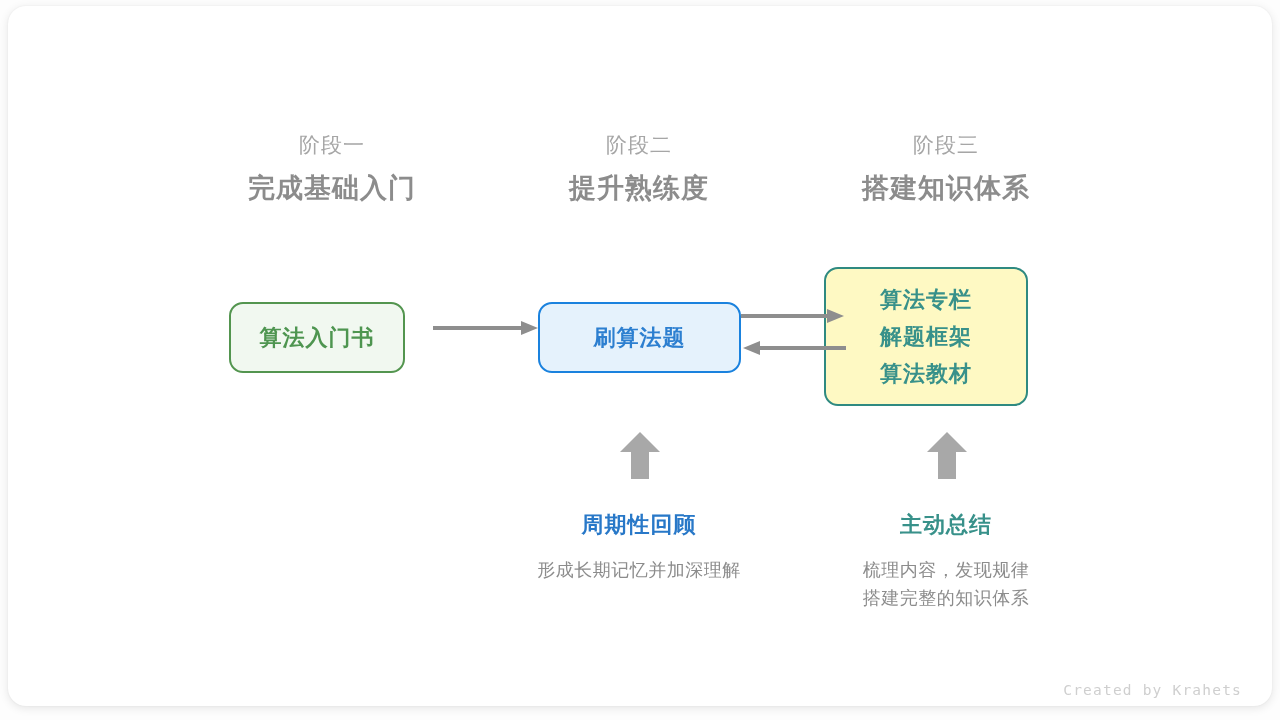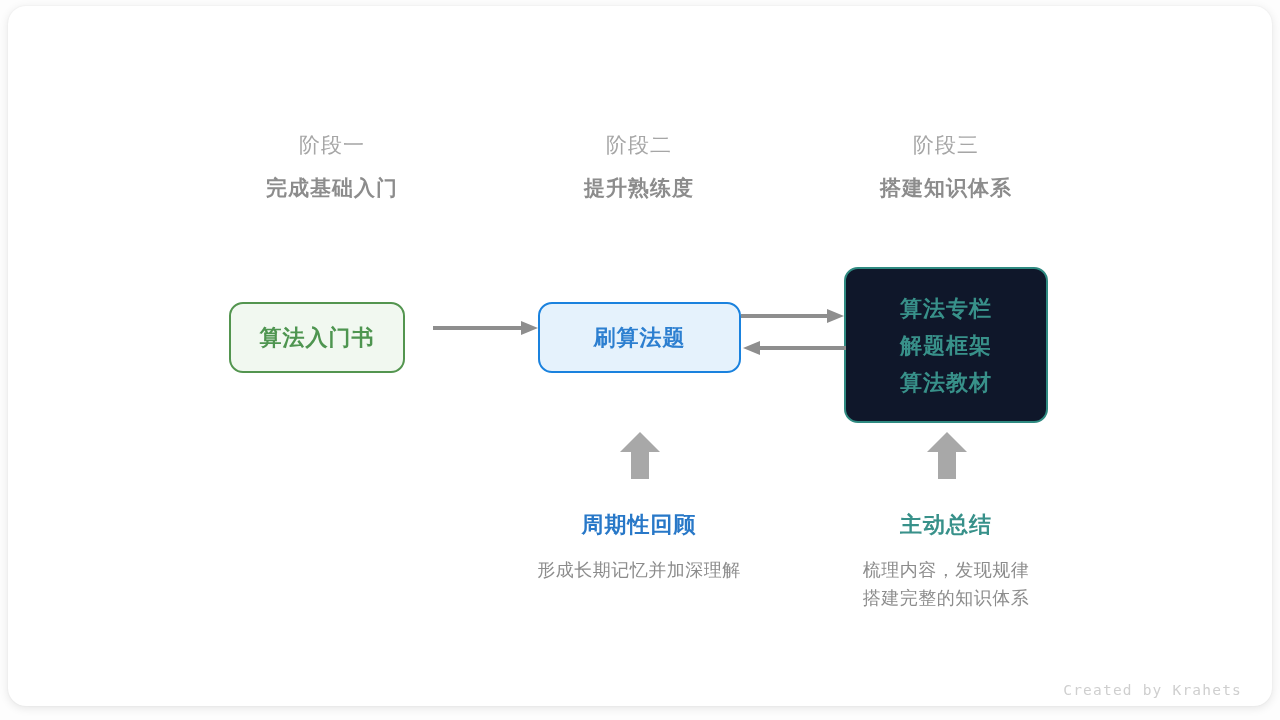--- a/index.html
+++ b/index.html
@@ -40,21 +40,21 @@
     width: 260px;
   }
   .stage .stage-num {
     font-size: 21px;
     color: #a6a6a6;
     line-height: 30px;
     letter-spacing: 1px;
     white-space: nowrap;
   }
   .stage .stage-title {
-    font-size: 21px;
+    font-size: 27px;
     font-weight: bold;
     color: #8c8c8c;
     line-height: 32px;
     letter-spacing: 1px;
     white-space: nowrap;
     margin-top: 12px;
   }
   #stage-1 { left: 202px;  top: 130px; }
   #stage-2 { left: 509px;  top: 130px; }
   #stage-3 { left: 816px;  top: 130px; }
@@ -87,22 +87,22 @@
   #box-book .box-line { color: #4e9550; }
 
   #box-practice {
     left: 538px; top: 302px; width: 203px; height: 71px;
     background: #e5f2fc;
     border-color: #1a82de;
   }
   #box-practice .box-line { color: #2c7fd0; }
 
   #box-resources {
-    left: 844px; top: 267px; width: 204px; height: 156px;
-    background: #0f172a;
+    left: 824px; top: 267px; width: 204px; height: 139px;
+    background: #fef9c3;
     border-color: #2f8a81;
   }
   #box-resources .box-line { color: #38918a; }
 
   
   .arrow-svg {
     position: absolute;
     overflow: visible;
   }
   #arrow-1 { left: 433px; top: 320px; }

